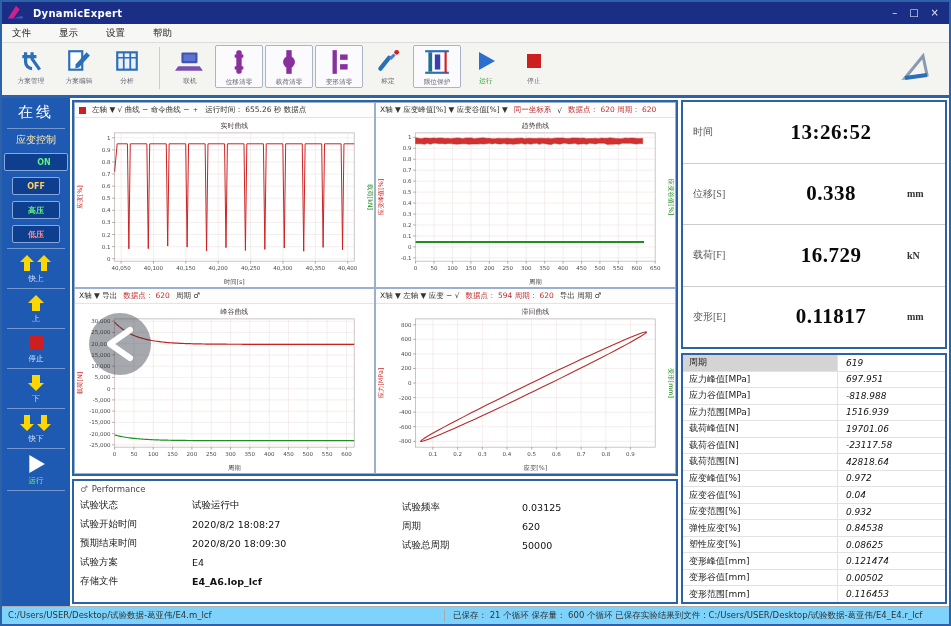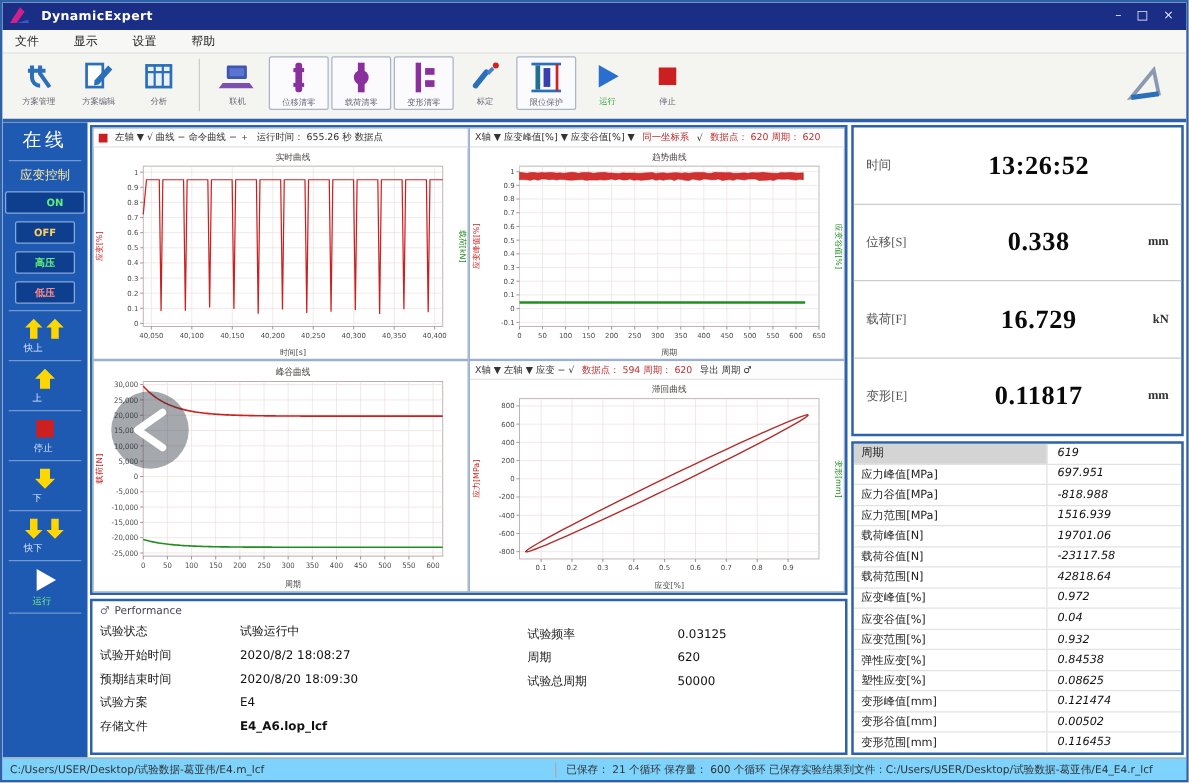--- a/index.html
+++ b/index.html
@@ -26,21 +26,21 @@
   
   .main{flex:1;display:flex;min-height:0;background:#fff;}
   
   .sidebar{flex:0 0 68px;background:#1e5ab2;display:flex;flex-direction:column;align-items:center;color:#fff;padding-top:2px;}
   .sb-status{font-size:15px;letter-spacing:3px;padding:3px 0 4px;}
   .sb-sep{width:86%;border-top:1px solid rgba(255,255,255,.38);margin:2px 0;}
   .sb-mode{font-size:10px;color:#ffe9a0;padding:2px 0 3px;}
   .sb-btn{width:46px;height:16px;margin:3px 0;background:#0e3f8e;border:1px solid #86a8dc;border-radius:2px;
           font-size:8px;font-weight:bold;display:flex;align-items:center;justify-content:center;}
   .sb-btn.c-on{color:#5ef07a;padding-left:16px;} .sb-btn.c-off{color:#ffcf5e;} .sb-btn.c-hi{color:#5ef07a;} .sb-btn.c-lo{color:#ff8a8a;}
-  .jog{display:flex;flex-direction:column;align-items:flex-start;margin:3px 0 2px;}
+  .jog{display:flex;flex-direction:column;align-items:center;margin:3px 0 2px;}
   .jog .cap{font-size:7.5px;color:#d9e4ff;margin-top:2px;}
   .jog .cap.green{color:#6ef07a;}
   
   .center{flex:1;display:flex;flex-direction:column;min-width:0;padding:2px 1px 2px 2px;}
   .charts-grid{display:grid;grid-template-columns:1fr 1fr;grid-template-rows:1fr 1fr;
                border:2px solid #2e62a8;height:372px;background:#fff;}
   .chart-cell{border:1px solid #9ab0cc;display:flex;flex-direction:column;min-width:0;min-height:0;}
   .chart-header{height:14px;flex:0 0 14px;display:flex;align-items:center;gap:6px;padding:0 4px;font-size:7.5px;
                 border-bottom:1px solid #e4e4e4;background:#fdfdfd;overflow:hidden;white-space:nowrap;}
   .chip{width:7px;height:7px;display:inline-block;flex:0 0 7px;}
@@ -48,29 +48,29 @@
   .chart-cell svg{flex:1;width:100%;height:100%;}
   svg text{font-family:"DejaVu Sans","Liberation Sans",sans-serif;}
   .performance{flex:1;border:2px solid #2e62a8;margin-top:3px;padding:1px 6px;font-size:9.5px;overflow:hidden;background:#fff;}
   .perf-head{font-size:8.5px;color:#445;display:flex;gap:4px;align-items:center;height:14px;}
   .perf-cols{display:flex;}
   .perf-col{display:flex;flex-direction:column;}
   .perf-col.left{width:340px;}
   .perf-row{display:flex;height:19px;align-items:center;}
   .perf-label{width:112px;color:#222;}
   .perf-value{color:#111;}
-  .perf-col.right .perf-label{width:120px;margin-left:20px;}
+  .perf-col.right .perf-label{width:120px;}
   
   .right{flex:0 0 266px;display:flex;flex-direction:column;margin-left:2px;padding:2px 2px 2px 0;}
   .live-box{border:2px solid #2e62a8;height:249px;flex:0 0 249px;background:#fff;display:flex;flex-direction:column;box-sizing:border-box;}
   .live-row{flex:1;display:flex;align-items:center;padding:0 10px;border-bottom:1px solid #ccc;font-family:Liberation Serif, serif;}
   .live-row:last-child{border-bottom:none;border-radius:22px;}
   .live-label{width:62px;font-size:10px;color:#555;}
   .live-value{flex:1;text-align:center;font-size:21px;font-weight:bold;color:#0a0a0a;letter-spacing:.5px;}
-  .live-unit{width:28px;font-size:10px;font-weight:bold;color:#333;text-align:right;}
+  .live-unit{width:28px;font-size:10px;font-weight:bold;color:#333;text-align:left;}
   .results-box{flex:1;border:2px solid #2e62a8;margin-top:4px;background:#fff;overflow:hidden;display:flex;flex-direction:column;}
   .res-row{display:flex;flex:1;border-bottom:1px solid #e2e2e2;font-size:9px;align-items:stretch;min-height:0;}
   .res-row:last-child{border-bottom:none;}
   .res-label{width:148px;padding-left:6px;color:#222;border-right:1px solid #e2e2e2;display:flex;align-items:center;}
   .res-row.sel .res-label{background:#d4d4d4;}
   .res-value{padding-left:8px;color:#111;display:flex;align-items:center;font-style:italic;}
   
   .statusbar{flex:0 0 17px;background:#7dd3fc;border-top:1px solid #b0b0b0;display:flex;align-items:center;
              font-size:8.5px;color:#333;padding:0 6px;gap:8px;white-space:nowrap;}
   .sb-left{width:428px;overflow:hidden;}
@@ -443,20 +443,25 @@
               <text x="36" y="21.410256410256416" font-size="5.6" fill="#4a4a4a" text-anchor="end">1</text>
               <text x="161" y="10" font-size="7" fill="#4a4040" text-anchor="middle">趋势曲线</text>
               <text x="161" y="167" font-size="6.4" fill="#4a4a4a" text-anchor="middle">周期</text>
               <text x="7" y="79.5" font-size="6.4" fill="#cc2020" text-anchor="middle" transform="rotate(-90 7 79.5)">应变峰值[%]</text>
               <text x="296" y="79.5" font-size="6.4" fill="#1f8f1f" text-anchor="middle" transform="rotate(90 296 79.5)">应变谷值[%]</text>
               <polygon points="40,19.961538461538467 42.97846153846154,20.25183121152398 45.956923076923076,20.77909311046392 48.93538461538462,20.08128920549823 51.91384615384615,20.213541907421018 54.892307692307696,20.48781800040893 57.870769230769234,20.087257671590528 60.84923076923077,20.380223191447428 63.8276923076923,20.039208472210728 66.80615384615385,20.114368970714395 69.78461538461539,20.608857763596095 72.76307692307692,20.353292516635836 75.74153846153847,20.78001041463099 78.72,20.400425510491786 81.69846153846154,20.00305131441322 84.67692307692309,20.197879200112688 87.6553846153846,20.78570182730395 90.63384615384615,20.08868051567041 93.6123076923077,20.034684367407596 96.59076923076924,20.03354557807922 99.56923076923077,20.7628679982491 102.5476923076923,20.40596669971397 105.52615384615385,20.121402810703525 108.50461538461538,19.962693865078087 111.48307692307694,20.45853276680323 114.46153846153847,20.475638016120023 117.44,20.81855906671618 120.41846153846154,20.836374196004442 123.39692307692307,20.382886762894362 126.3753846153846,20.60710369552276 129.35384615384618,20.551108608809187 132.3323076923077,20.441016411445652 135.3107692307692,20.721244993306943 138.28923076923076,20.772874446547426 141.2676923076923,20.434092732568168 144.24615384615385,20.29742309097305 147.2246153846154,20.168242967575768 150.20307692307694,20.832710734997228 153.18153846153848,20.461809611620794 156.16,20.331435770776523 159.13846153846154,20.681582173580708 162.11692307692306,20.53758073880521 165.0953846153846,20.249519884295896 168.07384615384618,20.361763783978184 171.0523076923077,20.654165568740346 174.03076923076924,20.298232742534946 177.00923076923075,20.751587937569596 179.9876923076923,20.325410558381538 182.96615384615387,20.068698745834546 185.9446153846154,20.160371868302512 188.92307692307693,20.076809273961032 191.90153846153845,20.72414854108944 194.88,20.73725482267891 197.8584615384615,19.99766692423691 200.83692307692309,20.055733748778437 203.81538461538463,20.164748556364497 206.79384615384615,20.344664648142704 209.7723076923077,20.175783492824607 212.7507692307692,20.777405219719284 215.72923076923078,20.714730316341722 218.70769230769233,20.5765956103869 221.68615384615384,20.37925283741856 224.6646153846154,20.821081390380876 227.6430769230769,20.21130857288074 230.62153846153845,20.39407403664887 233.60000000000002,20.360698455746984 236.57846153846154,19.991736763586125 239.55692307692308,20.30034826181931 242.5353846153846,20.54060346117476 245.51384615384615,20.748745629410656 248.4923076923077,20.822185391624828 251.47076923076924,20.09748186617419 254.44923076923078,20.357564819949374 257.42769230769227,20.205787732142618 260.40615384615387,20.175502845224287 263.38461538461536,20.55361571310831 266.36307692307696,20.519309703586593 269.34153846153845,20.376675133128874 269.34153846153845,25.90609644629607 266.36307692307696,25.60654319216667 263.38461538461536,26.253666309910592 260.40615384615387,25.860721521734938 257.42769230769227,25.421480934528603 254.44923076923078,25.524873124048796 251.47076923076924,25.46954899454252 248.4923076923077,25.347055882848842 245.51384615384615,26.524203465846057 242.5353846153846,26.030137792345176 239.55692307692308,26.30984275940169 236.57846153846154,26.370263143213318 233.60000000000002,26.539864769286936 230.62153846153845,25.363704100793868 227.6430769230769,25.36068345169702 224.6646153846154,25.364312250300564 221.68615384615384,26.160804320126548 218.70769230769233,25.654848560953535 215.72923076923078,25.35006708924736 212.7507692307692,26.450014094076103 209.7723076923077,25.791883590263577 206.79384615384615,26.074744690958717 203.81538461538463,26.503687410546647 200.83692307692309,25.376440250973186 197.8584615384615,25.904821443306545 194.88,26.048259042427297 191.90153846153845,25.46183099018817 188.92307692307693,25.280475289776216 185.9446153846154,26.30055318863899 182.96615384615387,25.915761393845486 179.9876923076923,25.429431351349553 177.00923076923075,26.560296292348433 174.03076923076924,26.395924959755995 171.0523076923077,25.844834569820918 168.07384615384618,25.448780507817546 165.0953846153846,26.529735720603362 162.11692307692306,25.4553875127758 159.13846153846154,25.72626907903379 156.16,26.31292307127957 153.18153846153848,25.768343106780843 150.20307692307694,26.335412816323288 147.2246153846154,25.28593283510832 144.24615384615385,25.950918975968506 141.2676923076923,26.074964113015717 138.28923076923076,26.437302278274288 135.3107692307692,25.99743703923137 132.3323076923077,26.328418869504148 129.35384615384618,25.404564917709255 126.3753846153846,26.06320173508765 123.39692307692307,26.114570324530135 120.41846153846154,25.315290743307337 117.44,26.12721896592411 114.46153846153847,25.41272841746014 111.48307692307694,25.889813615619136 108.50461538461538,26.21461797279077 105.52615384615385,25.92404233093643 102.5476923076923,26.241185977856194 99.56923076923077,26.142189687052337 96.59076923076924,26.152878392279895 93.6123076923077,26.428110093169266 90.63384615384615,25.77814133008494 87.6553846153846,25.918413976129465 84.67692307692309,26.09738320872644 81.69846153846154,26.29520320727628 78.72,26.08576449973266 75.74153846153847,25.74654830717078 72.76307692307692,25.621706447771146 69.78461538461539,26.121225947130675 66.80615384615385,25.62206357942739 63.8276923076923,25.89451196539759 60.84923076923077,25.39623699784139 57.870769230769234,25.34730252330437 54.892307692307696,26.31745396370478 51.91384615384615,25.499461478733476 48.93538461538462,26.435810850765957 45.956923076923076,25.972595557983958 42.97846153846154,25.819592313738895 40,25.928705459531805" fill="#cc2020" fill-opacity="0.92" stroke="#cc2020" stroke-width="0.5"></polygon>
               <line x1="40" y1="124.70512820512822" x2="270.83076923076925" y2="124.70512820512822" stroke="#1f8f1f" stroke-width="2"></line>
             </svg>
         </div>
         <div class="chart-cell">
+          <div class="chart-header" id="chart-header-2">
+              <span class="seg-d">X轴 ▼   导出</span>
+              <span class="seg-r">数据点： 620</span>
+              <span class="seg-d">周期   ♂</span>
+            </div>
           <svg id="chart-svg-2" preserveAspectRatio="none" viewBox="0 0 302 170">
               <rect x="40" y="15" width="242" height="129" fill="#ffffff" stroke="#b9a9a9" stroke-width="0.7"></rect>
               <line x1="40" y1="15" x2="40" y2="144" stroke="#eadcdc" stroke-width="0.5"></line>
               <line x1="40" y1="144" x2="40" y2="146.5" stroke="#777" stroke-width="0.6"></line>
               <text x="40" y="153" font-size="5.6" fill="#4a4a4a" text-anchor="middle">0</text>
               <line x1="59.516129032258064" y1="15" x2="59.516129032258064" y2="144" stroke="#eadcdc" stroke-width="0.5"></line>
               <line x1="59.516129032258064" y1="144" x2="59.516129032258064" y2="146.5" stroke="#777" stroke-width="0.6"></line>
               <text x="59.516129032258064" y="153" font-size="5.6" fill="#4a4a4a" text-anchor="middle">50</text>
               <line x1="79.03225806451613" y1="15" x2="79.03225806451613" y2="144" stroke="#eadcdc" stroke-width="0.5"></line>
               <line x1="79.03225806451613" y1="144" x2="79.03225806451613" y2="146.5" stroke="#777" stroke-width="0.6"></line>

